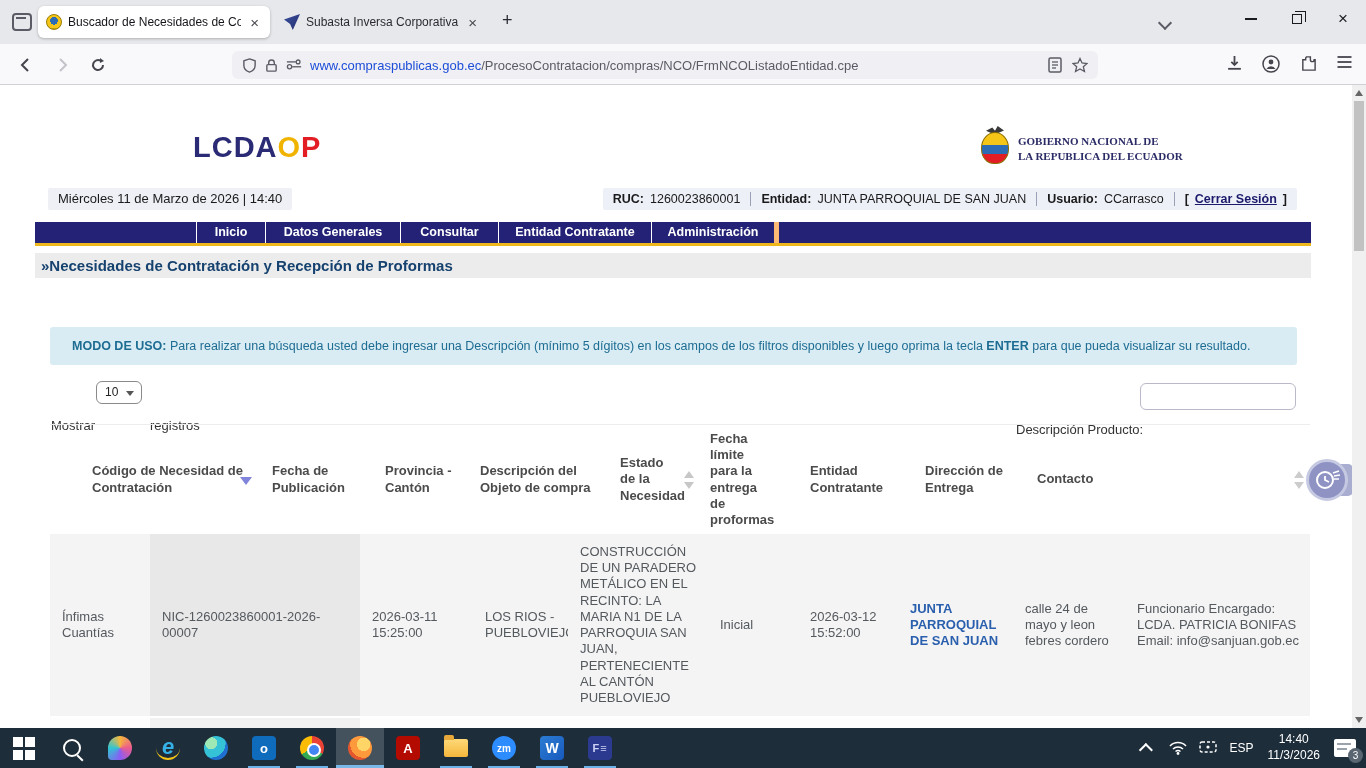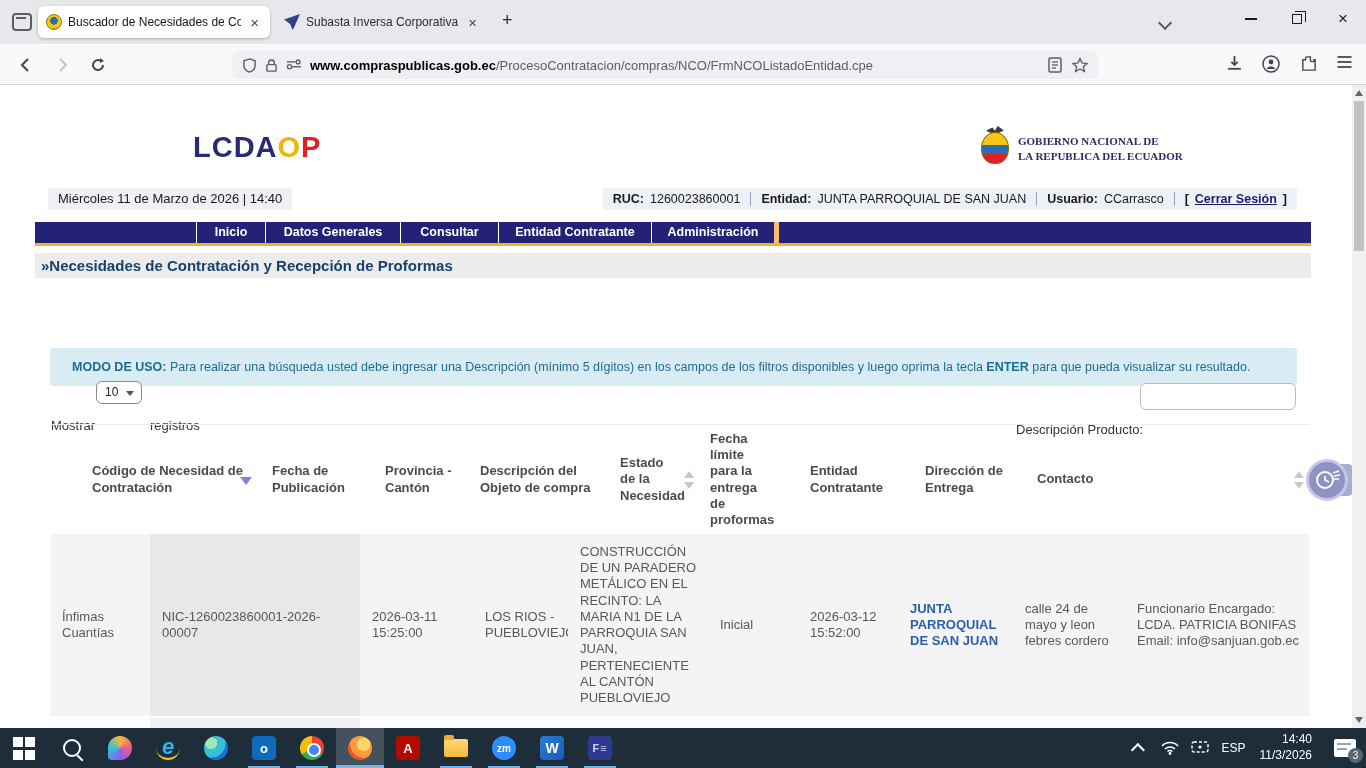--- a/index.html
+++ b/index.html
@@ -25,21 +25,21 @@
   .wmin { left:1228px; } .wmax { left:1274px; } .wclose { left:1320px; font-size:17px; }
   .wmin i { width:12px; height:2px; background:#1b1b1f; display:block; }
   .wmax i { position:relative; width:10px; height:10px; border:1px solid #1b1b1f; display:block; }
   .wmax i::before { content:""; position:absolute; left:2px; top:-4px; width:10px; height:10px; border:1px solid #1b1b1f; border-left:none; border-bottom:none; }
 
   
   .toolbar { position:absolute; left:0; top:44px; width:1366px; height:41px; background:#f9f9fb; border-bottom:1px solid #d0d0d7; }
   .navbtn { position:absolute; top:9px; width:24px; height:24px; display:flex; align-items:center; justify-content:center; }
   .urlbar { position:absolute; left:232px; top:7px; width:866px; height:28px; background:#f0f0f4; border-radius:6px; display:flex; align-items:center; padding:0 10px; }
   .url { font-size:13px; color:#5b5b66; white-space:nowrap; overflow:hidden; flex:1; margin-left:8px; }
-  .url .domain { color:#000000; font-weight:700;margin-top:12px; }
+  .url .domain { color:#1d4ed8; font-weight:400;margin-top:12px; }
   .tbicon { position:absolute; top:11px; width:18px; height:18px; }
 
   
   .logo { position:absolute; left:193px; top:131px; font-size:29px; font-weight:800; letter-spacing:1px; }
   .logo .p1 { color:#2b2a75; } .logo .p2 { color:#f0b400; } .logo .p3 { color:#e31d24; }
   .main-title { position:absolute; left:340px; top:132px; width:600px; text-align:center; font-size:24px; font-weight:800; color:#1c1a6b; }
   .coat { position:absolute; left:977px; top:126px; width:36px; height:42px; }
   .coat .flag { position:absolute; left:4px; top:6px; width:28px; height:32px; background:linear-gradient(180deg,#f5c518 0 40%, #2c6cb5 40% 70%, #e31d24 70%); border-radius:50% 50% 46% 46%; border:1px solid #8a6d00; }
   .coat .bird { position:absolute; left:9px; top:0px; width:18px; height:8px; background:#3a3a3a; clip-path:polygon(0 60%,35% 20%,50% 60%,65% 0,100% 55%,55% 100%,40% 100%); }
   .gov { position:absolute; left:1018px; top:134px; font-family:"Liberation Serif", serif; font-size:11px; font-weight:700; color:#2b2b66; line-height:1.35; }
@@ -51,21 +51,21 @@
 
   
   .menubar { position:absolute; left:35px; top:222px; width:1276px; height:21px; background:#232276; display:flex; }
   .menuspacer { width:161px; }
   .menuitem { height:21px; line-height:21px; text-align:center; color:#fff; font-size:12.5px; font-weight:600; border-left:1px solid #fff; }
   .menuitem:last-of-type { border-right:5px solid #fdba74; }
   .goldbar { position:absolute; left:35px; top:243px; width:1276px; height:3px; background:#eeb71b; }
   .pagetitle { position:absolute; left:35px; top:253px; width:1276px; height:25px; line-height:25px; background:#ececec; font-size:15px; font-weight:700; color:#16426f; padding-left:6px; }
 
   
-  .usage { position:absolute; left:50px; top:327px; width:1247px; height:38px; background:#d9ecf4; border-radius:3px; display:flex; align-items:center; padding:0 22px; font-size:12.5px; color:#1d6c92;margin-top:21px; }
+  .usage { position:absolute; left:50px; top:327px; width:1247px; height:38px; background:#d9ecf4; border-radius:3px; display:flex; align-items:center; padding:0 22px; font-size:12.5px; color:#1d6c92; }
   .usage b { font-weight:700; white-space:pre; }
   .ctrl-label { position:absolute; font-size:13px; color:#333;margin-top:32px; }
   .select { position:absolute; left:96px; top:381px; width:46px; height:23px; border:1px solid #8a8a8a; border-radius:6px; background:#fff; font-size:12px; color:#222; line-height:21px; padding-left:8px; }
   .select::after { content:""; position:absolute; right:7px; top:9px; border-left:4px solid transparent; border-right:4px solid transparent; border-top:5px solid #555; }
   .filter-input { position:absolute; left:1140px; top:383px; width:156px; height:27px; border:1px solid #b9b9c9; border-radius:6px; background:#fff; font-size:13px; padding:0 8px; outline:none; }
 
   
   .thead { position:absolute; left:50px; top:424px; width:1260px; height:110px; display:flex; border-top:1px solid #ededed; }
   .th { display:flex; align-items:center; padding:0 8px 0 12px; font-size:13px; font-weight:700; color:#4b4b4b; line-height:1.25; position:relative; }
   .trow { position:absolute; left:50px; width:1260px; display:flex; }
@@ -119,21 +119,21 @@
   .g-acrobat { background:#b30b00; border-radius:4px; color:#fff; font-size:13px; }
   .g-folder { position:relative; width:24px; height:18px; background:linear-gradient(180deg,#ffd978,#f5b73c); border-radius:2px; }
   .g-folder::before { content:""; position:absolute; left:0; top:-4px; width:10px; height:5px; background:#e8a93a; border-radius:2px 2px 0 0; }
   .g-zoom { background:#2d8cff; border-radius:50%; color:#fff; font-size:10px; }
   .g-word { background:linear-gradient(135deg,#2b7cd3,#185abd); border-radius:4px; color:#fff; font-size:14px; }
   .g-fapp { background:#2b3a8f; border-radius:4px; color:#cdd4f5; font-size:11px; letter-spacing:1px; }
   .tray { position:absolute; right:0; top:728px; height:40px; display:flex; align-items:center; color:#fff; }
   .tray-chevron { width:10px; height:10px; border-left:2px solid #fff; border-top:2px solid #fff; transform:rotate(45deg) translateY(3px); margin-right:16px; }
   .tray-ico { margin-right:12px; display:flex; }
   .tray-lang { font-size:12px; margin-right:14px; }
-  .tray-clock { font-size:12px; text-align:right; line-height:1.3; margin-right:22px; }
+  .tray-clock { font-size:12px; text-align:center; line-height:1.3; margin-right:14px; }
   .tray-notif { position:relative; width:22px; height:18px; background:#fff; border-radius:2px; margin-right:10px; }
   .tray-notif i { position:absolute; left:3px; height:2px; background:#9aa2ab; }
   .tray-notif .l1 { top:4px; width:14px; } .tray-notif .l2 { top:9px; width:10px; }
   .badge { position:absolute; right:-7px; bottom:-6px; width:15px; height:15px; border-radius:50%; background:#5a6572; color:#fff; font-size:10px; display:flex; align-items:center; justify-content:center; }
 </style>
 </head>
 <body>
 
 <div id="screen">
 

